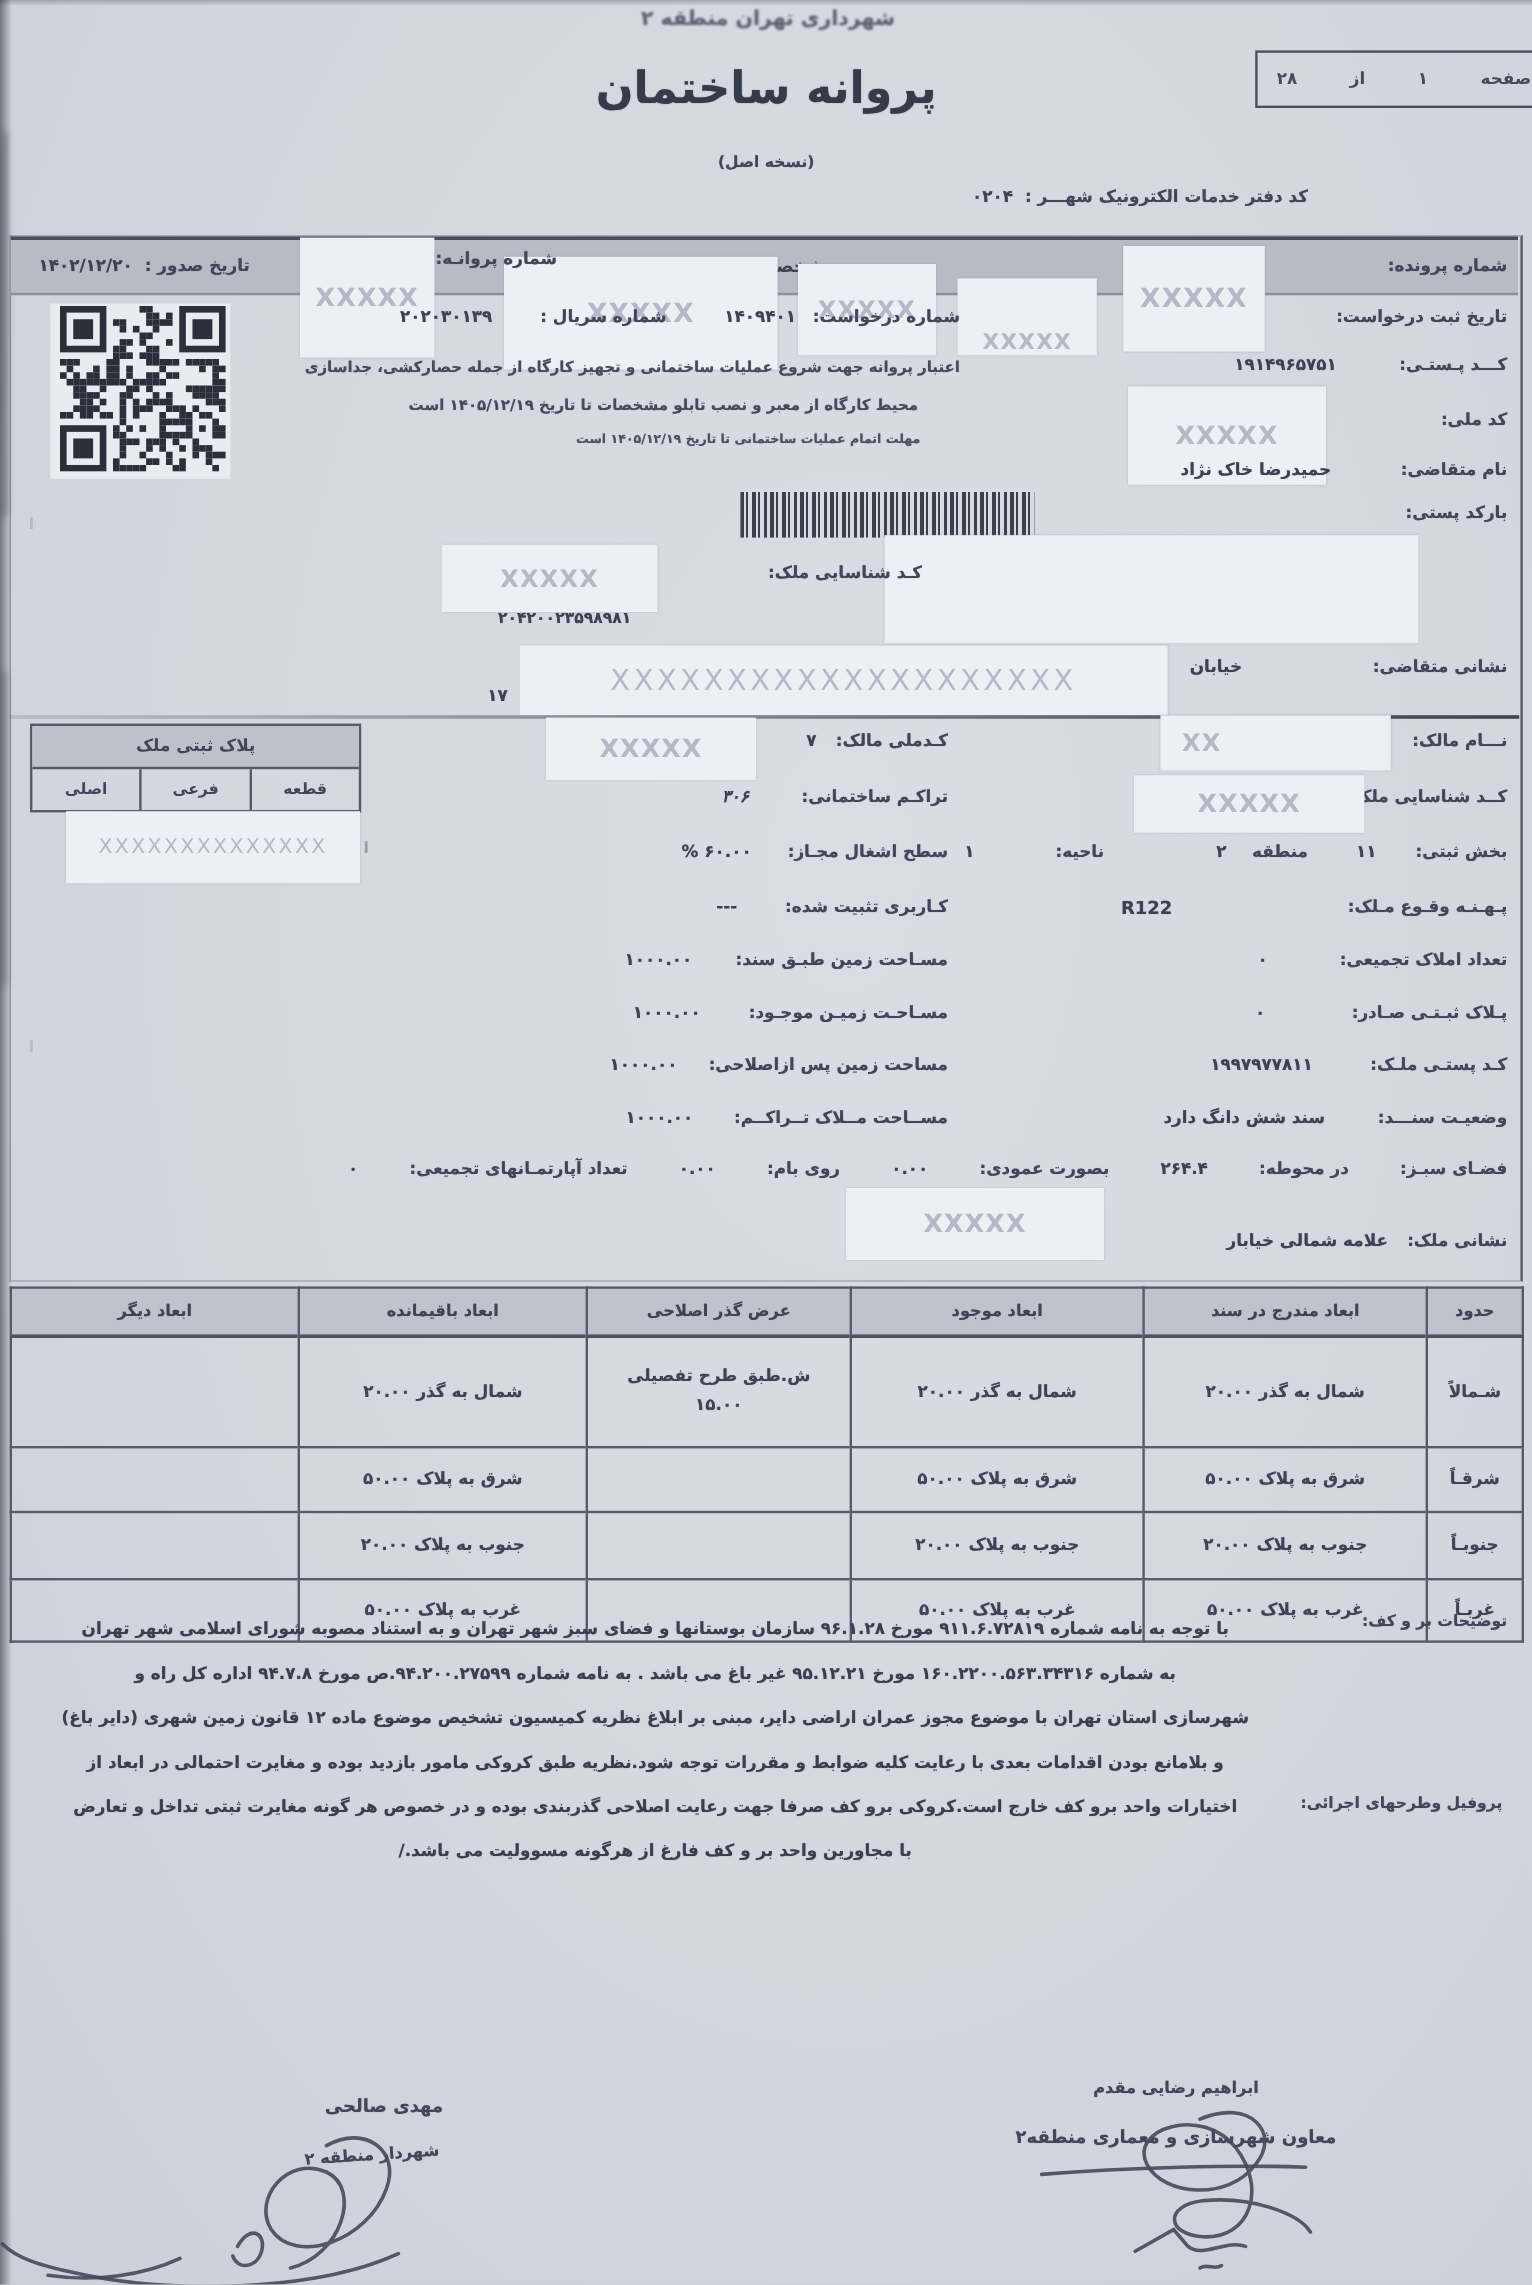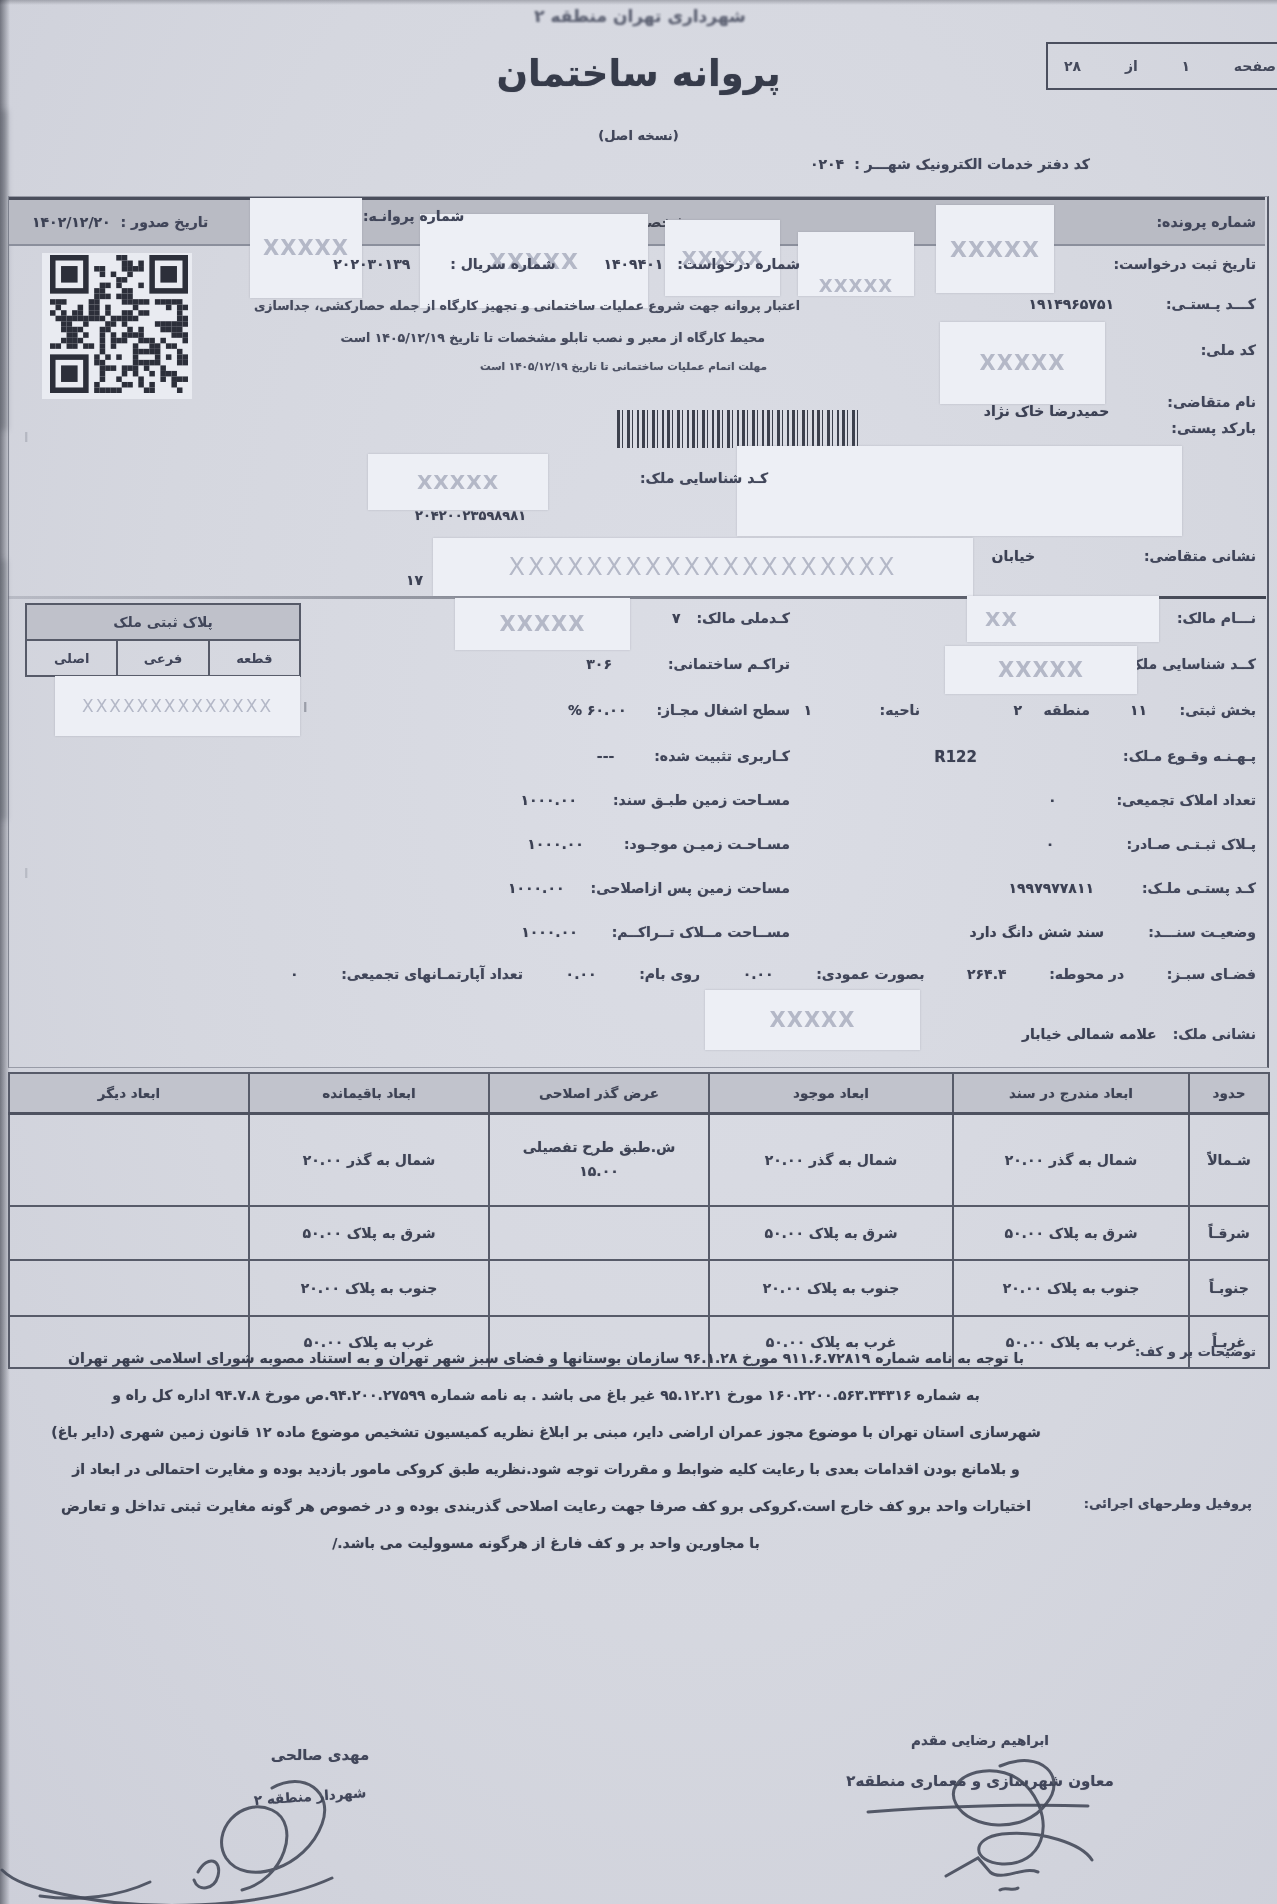--- a/index.html
+++ b/index.html
@@ -125,21 +125,21 @@
   <div class="abs txt" style="right:512px;top:330px;font-size:12.5px;font-weight:700;color:#464b5e;">محیط کارگاه از معبر و نصب تابلو مشخصات تا تاریخ ۱۴۰۵/۱۲/۱۹ است</div>
 
   <div class="abs txt lbl" style="right:21px;top:342px;">کد ملی:</div>
   <div class="abs rbox" style="left:940px;top:322px;width:165px;height:82px;font-size:21px;">
       <span>XXXXX</span>
     </div>
   <div class="abs txt" style="right:510px;top:360px;font-size:10.5px;font-weight:700;color:#4c5164;">مهلت اتمام عملیات ساختمانی تا تاریخ ۱۴۰۵/۱۲/۱۹ است</div>
 
   <div class="abs txt row" style="right:21px;top:384px;">
     <span class="lbl">نام متقاضی:</span>
-    <span class="val" style="margin-right:58px;margin-top:19px;">حمیدرضا خاک نژاد</span>
+    <span class="val" style="margin-right:58px;">حمیدرضا خاک نژاد</span>
   </div>
 
   <div class="abs" style="left:42px;top:253px;width:146px;height:142px;background:#e9ebf1;padding:2px;">
     <svg viewBox="0 0 100 100" width="142" height="138" style="display:block;fill:#2c2f3a;">
         <rect x="48" y="0" width="4" height="4"></rect>
         <rect x="52" y="0" width="4" height="4"></rect>
         <rect x="52" y="4" width="4" height="4"></rect>
         <rect x="56" y="4" width="4" height="4"></rect>
         <rect x="64" y="4" width="4" height="4"></rect>
         <rect x="32" y="8" width="4" height="4"></rect>
@@ -425,21 +425,21 @@
   <div class="abs txt row" style="right:487px;top:610px;">
     <span class="lbl">کـدملی مالک:</span>
     <span class="val" style="margin-right:16px;">۷</span>
   </div>
   <div class="abs rbox" style="left:455px;top:598px;width:175px;height:52px;font-size:21px;">
       <span>XXXXX</span>
     </div>
 
   <div class="abs txt row" style="right:487px;top:656px;">
     <span class="lbl">تراکـم ساختمانی:</span>
-    <span class="val" style="margin-right:56px;">۳۰۶</span>
+    <span class="val" style="margin-right:44px;font-style:italic;">۳۰۶</span>
   </div>
   <div class="abs txt row" style="right:487px;top:702px;">
     <span class="lbl">سطح اشغال مجـاز:</span>
     <span class="val" style="margin-right:30px;">۶۰.۰۰ %</span>
   </div>
   <div class="abs txt row" style="right:487px;top:748px;">
     <span class="lbl">کـاربری تثبیت شده:</span>
     <span class="val" style="margin-right:40px;">---</span>
   </div>
   <div class="abs txt row" style="right:487px;top:792px;">

